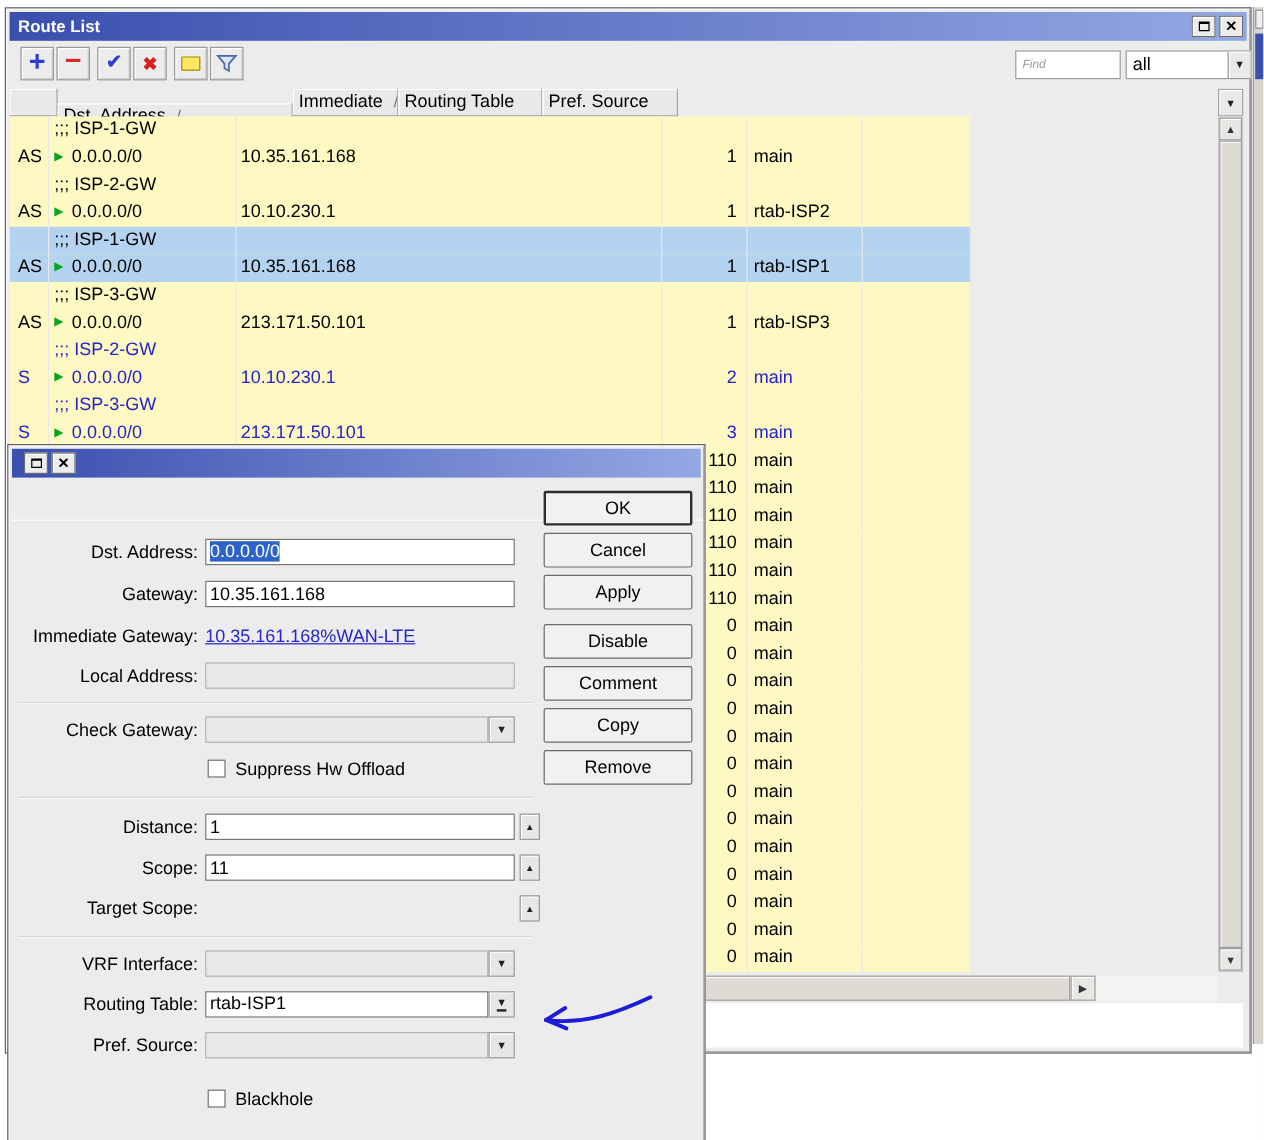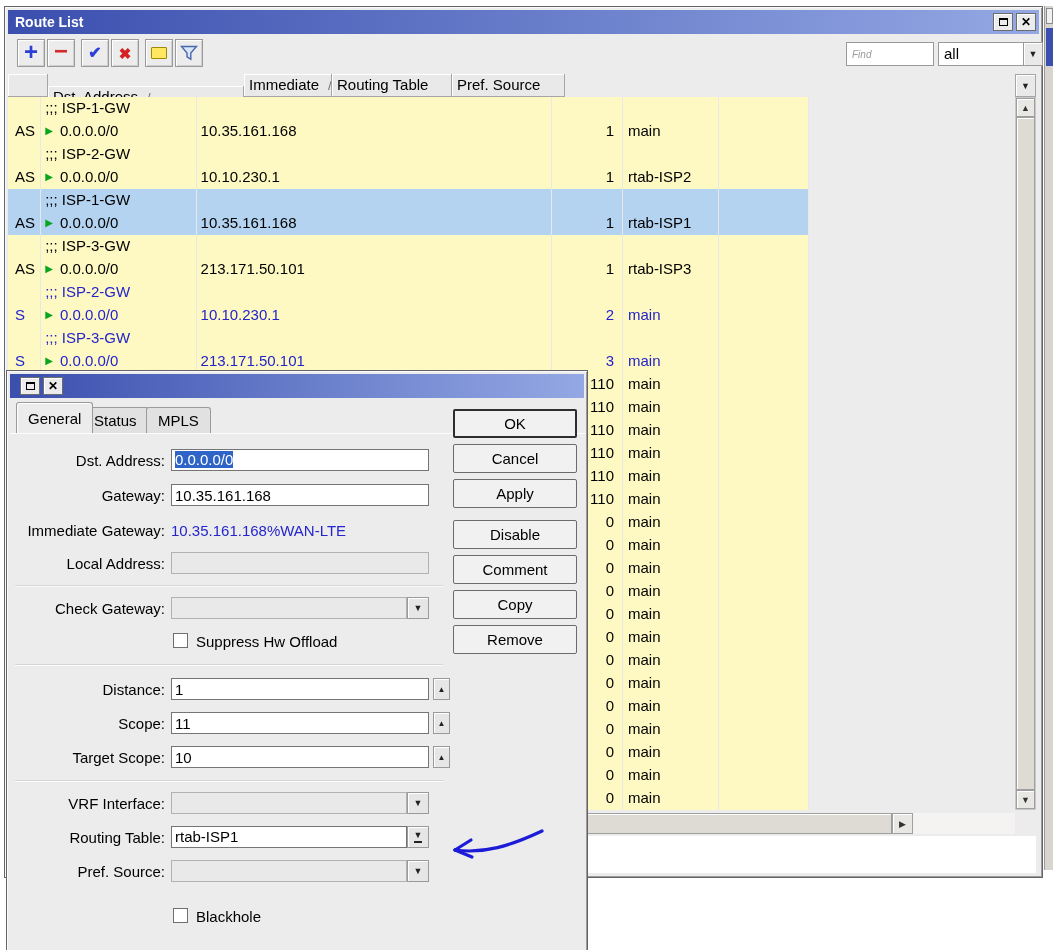--- a/index.html
+++ b/index.html
@@ -101,21 +101,21 @@
   .ftext.disabled { background:#e9e9e9; border-color:#b2b2b2; }
   .fcombo { width:236px; }
   .combo-btn { position:absolute; left:400px; top:0; width:22px; height:22px; background:#e6e6e6; border:1px solid #9a9a9a;
                box-shadow: inset 1px 1px 0 #fff; display:flex; align-items:center; justify-content:center;
                font-size:9px; color:#222; padding:0; }
   .spin-btn { position:absolute; left:426px; top:0; width:17px; height:22px; background:#e6e6e6; border:1px solid #9a9a9a;
               box-shadow: inset 1px 1px 0 #fff; display:flex; align-items:center; justify-content:center;
               font-size:8px; color:#222; padding:0; }
   .arrow-bar { display:inline-block; border-bottom:2px solid #222; padding-bottom:1px; line-height:1; font-size:9px; }
   .seltext { background:#2e63c8; color:#fff; }
-  .flink { position:absolute; left:164px; top:3px; color:#2525cd; white-space:nowrap; font-size:15px; }
+  .flink { position:absolute; left:164px; top:3px; color:#2525cd; text-decoration:underline; white-space:nowrap; font-size:15px; }
   .fsep { position:absolute; left:8px; width:428px; height:2px; border-top:1px solid #d6d6d6; border-bottom:1px solid #fbfbfb; }
   .cbox { position:absolute; left:166px; top:2px; width:15px; height:15px; background:#fff; border:1px solid #6f6f6f; }
   .clabel { position:absolute; left:189px; top:2px; white-space:nowrap; font-size:15px; }
 
   .dlgbtn { position:absolute; left:446px; width:124px; height:29px; background:#f1f1f1; border:1px solid #6b6b6b;
             border-radius:2px; font-size:15px; font-family:"Liberation Sans", sans-serif; padding:0; }
   .dlgbtn.default { border:2px solid #2e2e2e; }
 
   
   .edge-strip { position:absolute; left:1044px; top:6px; width:9px; height:864px; background:#d8d5ce; border-left:1px solid #9a9a9a; }
@@ -455,25 +455,20 @@
   <div class="window" id="route-dialog">
     <div class="titlebar">
       <button class="winbtn">
           <span class="glyph-max"></span>
         </button>
       <button class="winbtn">
           <span class="glyph-x">✕</span>
         </button>
     </div>
 
-    <div class="tabbar">
-      <div class="tab active tab-general">General</div>
-      <div class="tab tab-status">Status</div>
-      <div class="tab tab-mpls">MPLS</div>
-    </div>
     <div class="tabpage"></div>
 
     <div class="frow" style="top:78px">
       <span class="flabel">Dst. Address:</span>
       <div class="ftext">
         <span class="seltext">0.0.0.0/0</span>
       </div>
     </div>
 
     <div class="frow" style="top:113px">
@@ -519,21 +514,20 @@
     <div class="frow" style="top:341px">
       <span class="flabel">Scope:</span>
       <input class="ftext" value="11" style="">
       <button class="spin-btn">
           <span>▲</span>
         </button>
     </div>
 
     <div class="frow" style="top:375px">
       <span class="flabel">Target Scope:</span>
-      <input class="ftext" value="10" style="">
       <button class="spin-btn">
           <span>▲</span>
         </button>
     </div>
 
     <div class="fsep" style="top:409px"></div>
 
     <div class="frow" style="top:421px">
       <span class="flabel">VRF Interface:</span>
       <div class="ftext disabled fcombo"></div>

